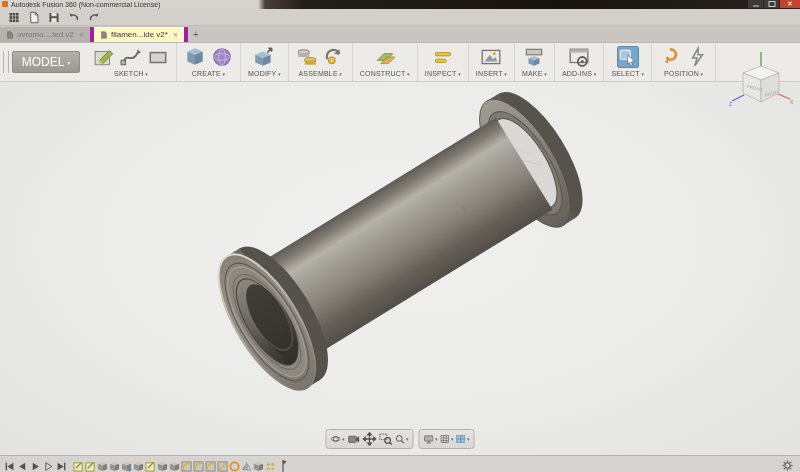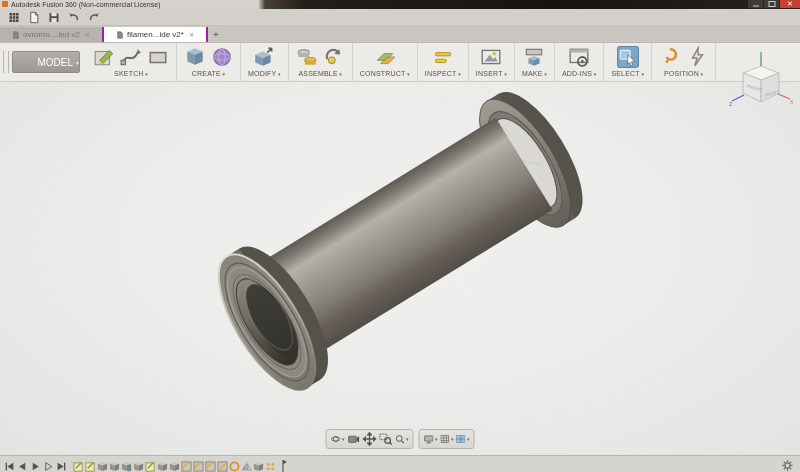--- a/index.html
+++ b/index.html
@@ -20,31 +20,31 @@
   .win-btn.close i{color:#fff;font-size:7px;font-style:normal;line-height:8px;}
   
   .qat{height:16px;background:#d3d0cc;display:flex;align-items:center;padding-left:6px;gap:4px;border-bottom:1px solid #c2bfbb;}
   .qat .icon-btn{width:16px;height:13px;}
   .qat-right{position:absolute;right:6px;top:11px;display:flex;align-items:center;gap:10px;z-index:6;}
   .qat-right .icon-btn{width:13px;height:11px;}
   .username{font-size:8px;color:#45443f;white-space:nowrap;}
   .caret-after::after{content:"▾";font-size:6px;color:#6b6964;margin-left:2px;vertical-align:1px;}
   
   .tabbar{height:16px;background:#c9c6c1;display:flex;align-items:flex-end;border-bottom:1px solid #bab7b2;}
-  .tab{display:flex;align-items:center;gap:3px;height:15px;padding:0 12px;max-width:86px;
-       background:#b6b3ae;border-right:2px solid #a21caf;font-size:8px;color:#797772;white-space:nowrap;}
-  .tab.active{background:#ffffff;color:#3b3a37;}
+  .tab{display:flex;align-items:center;gap:3px;height:15px;padding:0 6px;max-width:86px;
+       background:#b6b3ae;border-right:4px solid #a21caf;font-size:8px;color:#797772;white-space:nowrap;}
+  .tab.active{background:#fef9c3;color:#3b3a37;}
   .tab .doc{width:8px;height:8px;flex:none;}
   .tab-close{font-size:6px;color:#8a8884;margin-left:2px;}
   .tab-new{width:16px;text-align:center;font-size:10px;color:#6b6964;line-height:15px;}
   
   .ribbon{height:38px;background:#edebe8;border-bottom:1px solid #cfccc8;display:flex;align-items:stretch;position:relative;}
   .grip{width:4px;margin:8px 1px 8px 3px;border-left:1px solid #b8b5b0;border-right:1px solid #b8b5b0;}
   .model-btn{align-self:center;margin:0 6px 0 2px;width:66px;height:20px;border:1px solid #8f8c87;border-radius:2px;
-     background:linear-gradient(#b2afa9,#9c9993);color:#fff;font-size:10px;display:flex;align-items:center;justify-content:flex-end;gap:3px;}
+     background:linear-gradient(#b2afa9,#9c9993);color:#fff;font-size:12px;display:flex;align-items:center;justify-content:center;gap:3px;}
   .model-btn::after{content:"▾";font-size:6px;color:#e8e6e2;}
   .rgroup{display:flex;flex-direction:column;align-items:center;padding:2px 7px 0;border-right:1px solid #d6d3cf;}
   .rgroup .icons{display:flex;gap:5px;align-items:center;height:24px;}
   .rgroup .icons .icon-btn{width:22px;height:22px;}
   .glabel{font-size:7px;color:#52514d;letter-spacing:.2px;margin-top:1px;white-space:nowrap;}
   .glabel::after{content:" ▾";font-size:5px;color:#6b6964;}
   
   .canvas{position:relative;height:373px;background:radial-gradient(ellipse at 50% 42%,#f0f0ef 0%,#ebebea 55%,#e3e3e2 100%);}
   .model-svg{position:absolute;left:0;top:0;}
   .viewcube{position:absolute;right:4px;top:-38px;width:72px;height:74px;z-index:5;}

